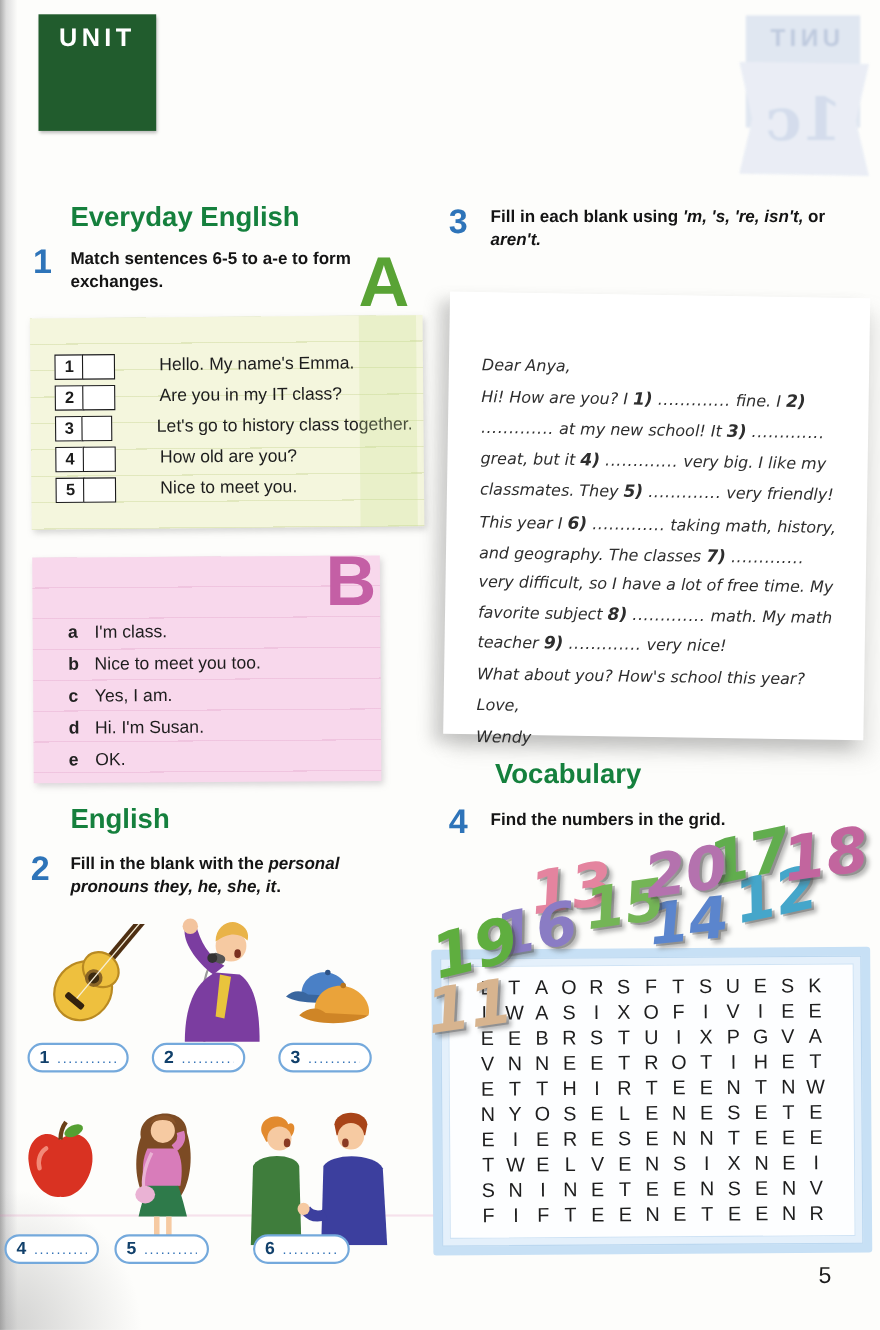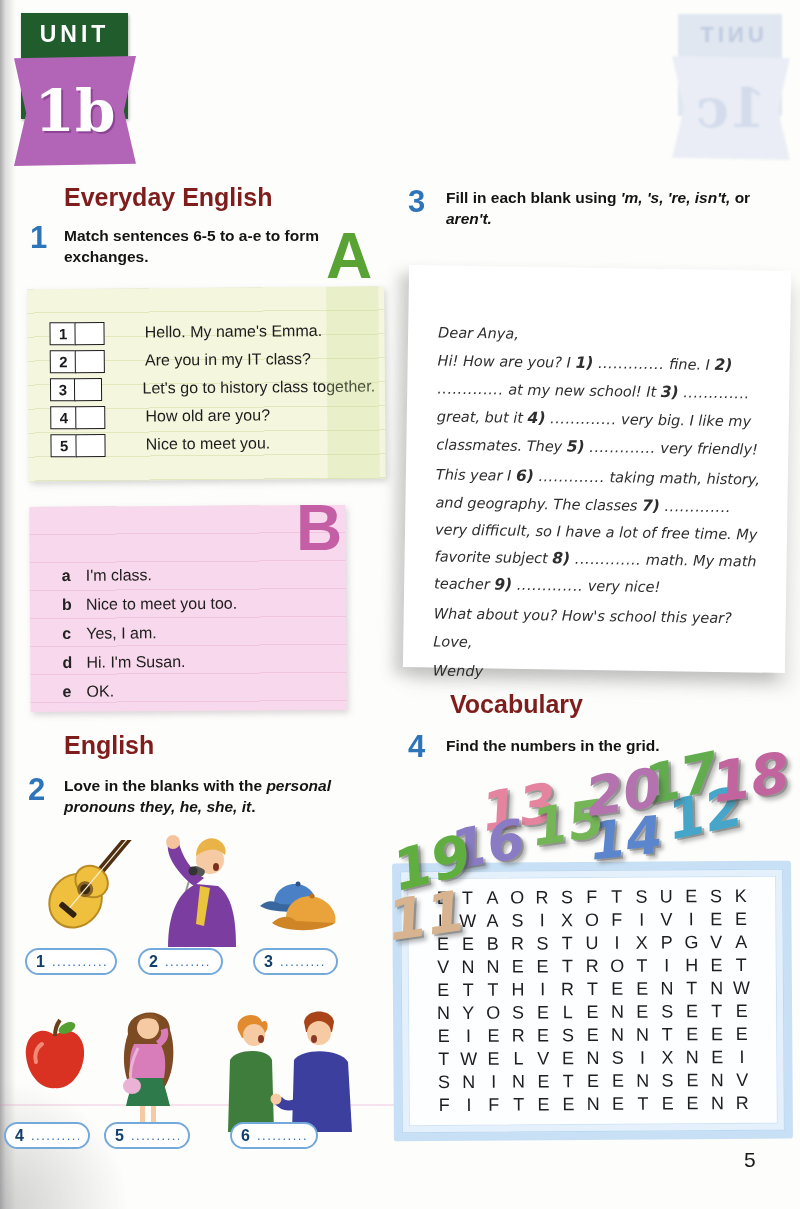--- a/index.html
+++ b/index.html
@@ -11,42 +11,42 @@
   }
   .abs{position:absolute;}
   
   .edge-left{left:0;top:0;width:16px;height:1209px;
     background:linear-gradient(90deg,#ababab,#dedede 35%,rgba(255,255,255,0));}
   .corner-bl{left:0;top:1080px;width:150px;height:129px;
     background:radial-gradient(circle at 0% 100%,rgba(150,150,150,.45),rgba(255,255,255,0) 65%);}
   .bleed-line{left:0;top:1104px;width:398px;height:2px;background:rgba(224,130,180,.22);}
 
   
-  .unit-badge{left:14px;top:10px;width:126px;height:160px;text-decoration:underline;}
+  .unit-badge{left:28px;top:10px;width:126px;height:160px;text-decoration:underline;}
   .ub-rect{position:absolute;left:7px;top:3px;width:107px;height:106px;background:#215c2d;
     box-shadow:1px 2px 3px rgba(80,80,80,.4);}
   .ub-kicker{position:absolute;left:0;top:8px;width:100%;text-align:center;
     color:#fff;font-weight:bold;font-size:23px;letter-spacing:4px;}
   .ub-ribbon{position:absolute;left:0;top:46px;width:122px;height:110px;background:#b264b6;
     clip-path:polygon(0% 2%,100% 0%,90% 50%,100% 98%,0% 100%,10% 52%);
     display:flex;align-items:center;justify-content:center;}
   .ub-label{font-family:"DejaVu Serif",serif;font-weight:bold;font-size:58px;color:#fff;
     text-shadow:2px 2px 0 #8e4496;}
   
   .ghost-badge{left:646px;top:12px;width:146px;height:150px;transform:scaleX(-1);
     filter:blur(1.2px);opacity:.95;}
   .gb-rect{position:absolute;left:10px;top:2px;width:104px;height:102px;background:#dfe6f1;}
   .gb-kicker{position:absolute;left:0;top:8px;width:100%;text-align:center;
     color:#bcc8dd;font-weight:bold;font-size:22px;letter-spacing:4px;}
   .gb-ribbon{position:absolute;left:2px;top:44px;width:118px;height:104px;background:#e9edf5;
     clip-path:polygon(0% 2%,100% 0%,90% 50%,100% 98%,0% 100%,10% 52%);
     display:flex;align-items:center;justify-content:center;}
   .gb-label{font-family:"DejaVu Serif",serif;font-weight:bold;font-size:54px;color:#d2dbec;}
 
-  .section-heading{font-size:25px;font-weight:bold;color:#7f1d1d;white-space:nowrap;}
+  .section-heading{font-size:25px;font-weight:bold;color:#15803d;white-space:nowrap;}
   .h-everyday{left:64px;top:183px;}
   .h-grammar{left:64px;top:731px;}
   .h-vocab{left:450px;top:690px;}
 
   .ex-num{font-size:31px;font-weight:bold;color:#2e74b9;line-height:1;}
   .n1{left:30px;top:222px;}
   .n2{left:28px;top:774px;}
   .n3{left:408px;top:186px;}
   .n4{left:408px;top:731px;}
 
@@ -127,23 +127,20 @@
 <div>
 
   <div class="abs edge-left"></div>
   <div class="abs corner-bl"></div>
   <div class="abs bleed-line"></div>
 
   <div class="abs unit-badge">
     <div class="ub-rect">
       <div class="ub-kicker">UNIT</div>
     </div>
-    <div class="ub-ribbon">
-      <span class="ub-label">1b</span>
-    </div>
   </div>
 
   <div class="abs ghost-badge">
     <div class="gb-rect">
       <div class="gb-kicker">UNIT</div>
     </div>
     <div class="gb-ribbon">
       <span class="gb-label">1c</span>
     </div>
   </div>
@@ -205,21 +202,21 @@
         <div class="b-row">
         <span class="b-letter">e</span>
         <span class="b-text">OK.</span>
       </div>
       </div>
   </div>
 
   <h2 class="abs section-heading h-grammar" style="margin:0;">English</h2>
   <div class="abs ex-num n2">2</div>
   <p class="abs ex-instr i2">
-    <span><span>Love in the blanks with the </span><span class="it">personal pronouns they, he, she, it</span><span>.</span></span>
+    <span><span>Fill in the blank with the </span><span class="it">personal pronouns they, he, she, it</span><span>.</span></span>
   </p>
 
   <div class="fig" style="left:26px;top:840px;width:112px;height:106px;">
     <svg viewBox="0 0 112 106">
       <g transform="rotate(40 56 53)">
         <rect x="52" y="-28" width="8" height="66" fill="#4e2f12"></rect>
         <rect x="47" y="-42" width="16" height="17" rx="3" fill="#27160a"></rect>
         <ellipse cx="56" cy="63" rx="25" ry="28" fill="#eec03e" stroke="#b98a22" stroke-width="2"></ellipse>
         <ellipse cx="56" cy="38" rx="17" ry="15" fill="#eec03e" stroke="#b98a22" stroke-width="2"></ellipse>
         <circle cx="56" cy="48" r="8" fill="#8a6526"></circle>

